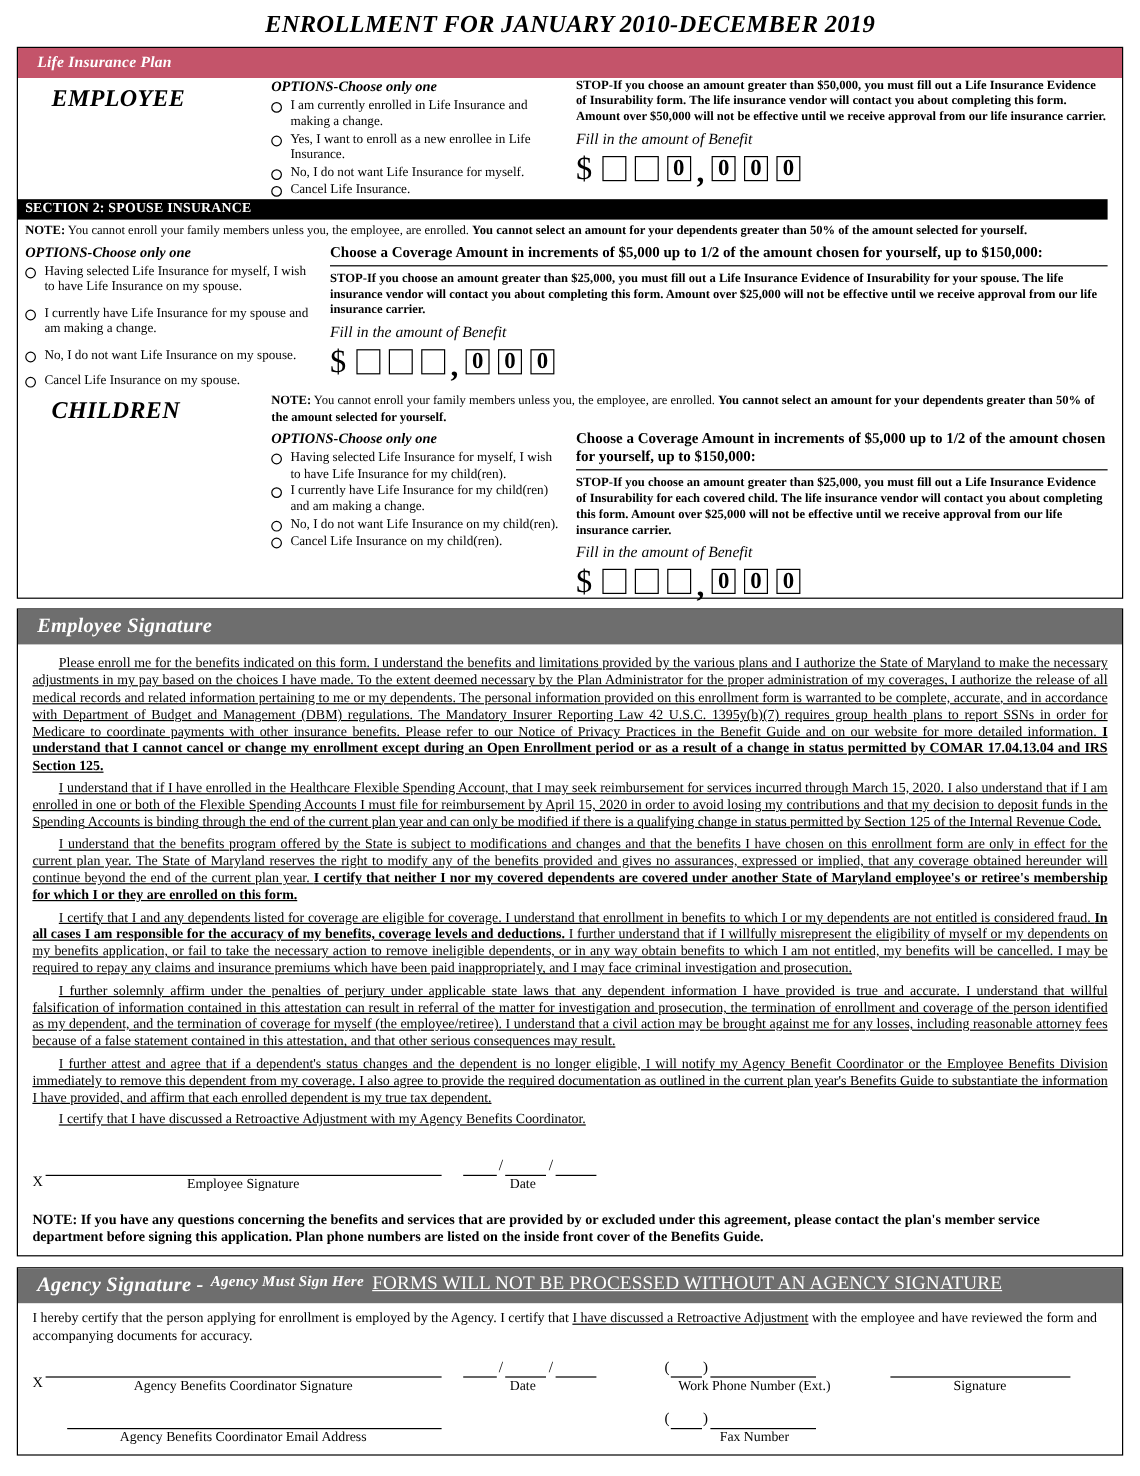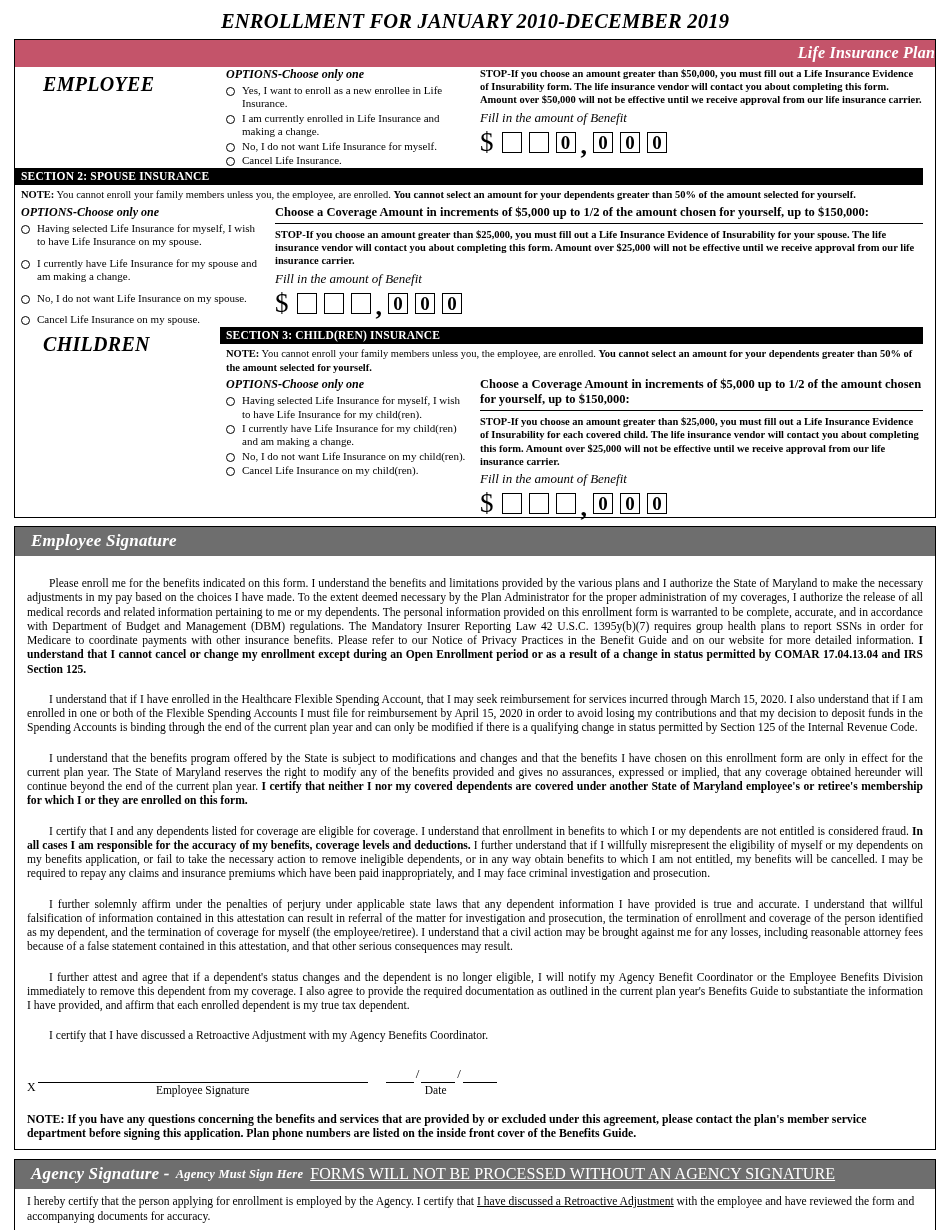--- a/index.html
+++ b/index.html
@@ -41,24 +41,23 @@
     box-sizing: border-box;
     position: relative;
   }
 
   
   .plan-banner {
     background: #c4546a;
     color: #ffffff;
     font-style: italic;
     font-weight: bold;
-    font-size: 16px;
+    font-size: 13px;
     padding: 4px 0 5px 16px;
     letter-spacing: 0.2px;
-    text-align: right;
   }
 
   
   .person-row {
     display: flex;
     align-items: flex-start;
   }
   .person-label {
     width: 205px;
     flex: 0 0 205px;
@@ -191,21 +190,21 @@
     background: #6e6e6e;
     color: #ffffff;
     font-style: italic;
     font-weight: bold;
     font-size: 17px;
     padding: 4px 0 5px 16px;
     letter-spacing: 0.2px;
   }
   .sig-banner.agency {
     display: flex;
-    align-items: center;
+    align-items: flex-start;
     padding-right: 10px;
   }
   .agency-title { font-size: 17px; }
   .agency-sub {
     font-size: 12.5px;
     font-style: italic;
     font-weight: bold;
     margin-left: 6px;
   }
   .agency-warn {
@@ -216,21 +215,22 @@
     text-decoration: underline;
     letter-spacing: 0.1px;
   }
 
   .sig-body { padding: 5px 12px 8px 12px; }
   .para {
     font-size: 11.6px;
     line-height: 1.23;
     text-indent: 22px;
     text-align: justify;
-    margin: 16px 0 0 0;
+    margin: 4px 0 0 0;
+    text-decoration: underline;
   }
   .para b { font-weight: bold; }
 
   .agency-para {
     font-size: 11.6px;
     line-height: 1.25;
     margin: 0 0 4px 0;
   }
   .agency-para u { text-decoration: underline; }
 
@@ -292,25 +292,25 @@
     <div class="plan-banner">Life Insurance Plan</div>
 
     <div class="person-row">
       <div class="person-label">EMPLOYEE</div>
       <div class="person-body">
         <div class="cols">
           <div class="col-options">
             <div class="options-title">OPTIONS-Choose only one</div>
             <div class="opt">
               <span class="radio"></span>
+              <span class="opt-label">I am currently enrolled in Life Insurance and making a change.</span>
+            </div>
+            <div class="opt">
+              <span class="radio"></span>
               <span class="opt-label">Yes, I want to enroll as a new enrollee in Life Insurance.</span>
-            </div>
-            <div class="opt">
-              <span class="radio"></span>
-              <span class="opt-label">I am currently enrolled in Life Insurance and making a change.</span>
             </div>
             <div class="opt">
               <span class="radio"></span>
               <span class="opt-label">No, I do not want Life Insurance for myself.</span>
             </div>
             <div class="opt">
               <span class="radio"></span>
               <span class="opt-label">Cancel Life Insurance.</span>
             </div>
           </div>
@@ -373,21 +373,20 @@
               <span class="digit-box">0</span>
             </div>
           </div>
         </div>
       </div>
     </div>
 
     <div class="person-row">
       <div class="person-label">CHILDREN</div>
       <div class="person-body">
-        <div class="section-bar">SECTION 3: CHILD(REN) INSURANCE</div>
         <div class="note-text">
           <b>NOTE:</b><span> You cannot enroll your family members unless you, the employee, are enrolled. </span><b>You cannot select an amount for your dependents greater than 50% of the amount selected for yourself.</b>
         </div>
         <div class="cols">
           <div class="col-options">
             <div class="options-title">OPTIONS-Choose only one</div>
             <div class="opt">
               <span class="radio"></span>
               <span class="opt-label">Having selected Life Insurance for myself, I wish to have Life Insurance for my child(ren).</span>
             </div>

